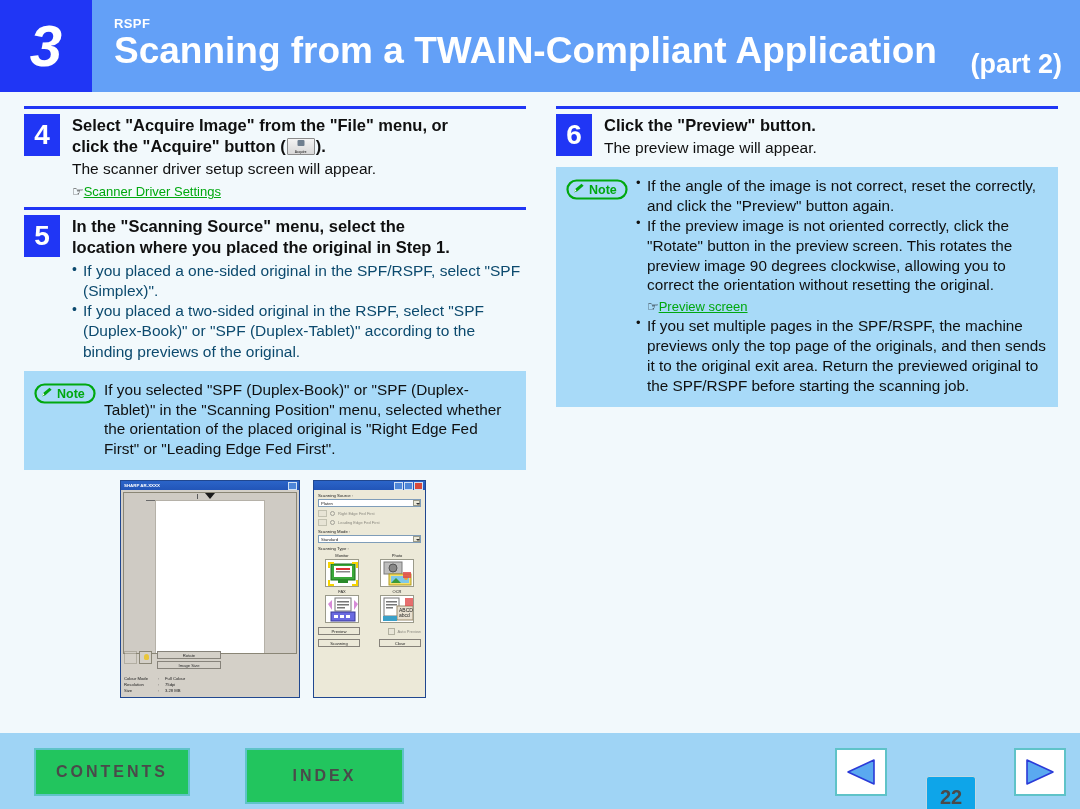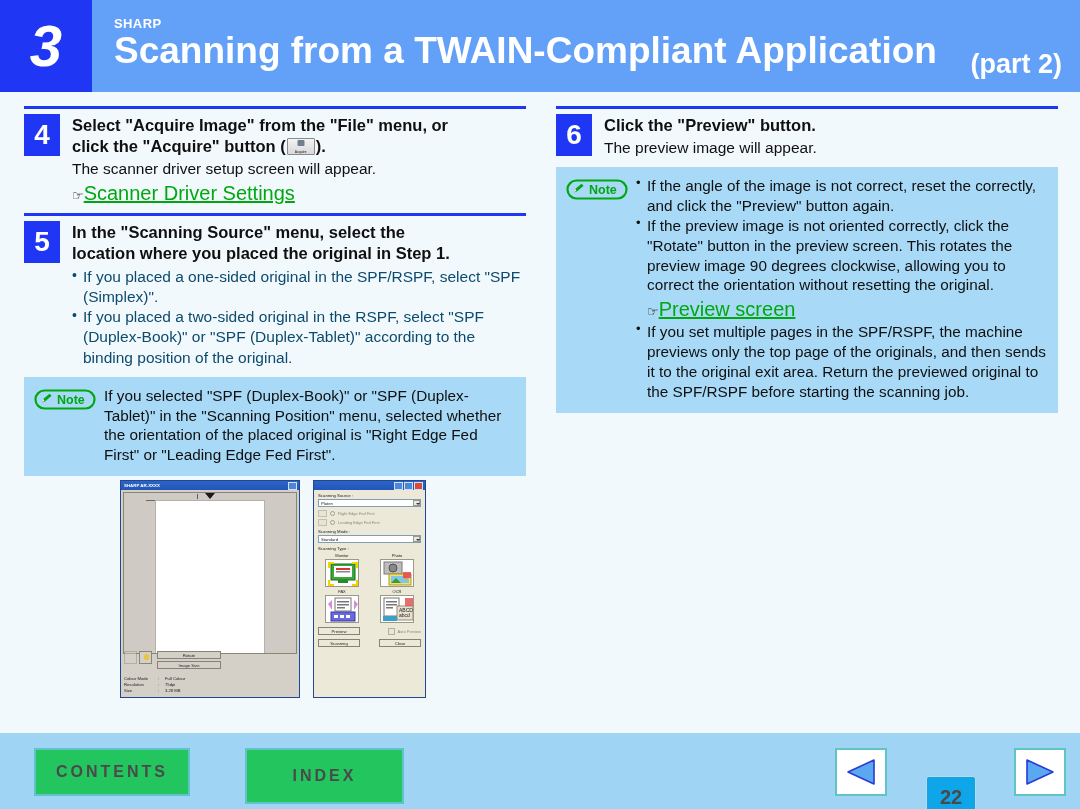--- a/index.html
+++ b/index.html
@@ -165,21 +165,21 @@
   }
   .xref .hand {
     color: #111;
     font-size: 13px;
     letter-spacing: -1px;
     margin-right: 1px;
   }
   .xref .link {
     color: #00a80f;
     text-decoration: underline;
-    font-size: 20px;
+    font-size: 13px;
   }
 
   ul.bullets {
     list-style: none;
     margin: 3px 0 0 0;
     padding: 0;
   }
   ul.bullets li {
     font-size: 15.5px;
     color: #0c4a6e;
@@ -545,21 +545,21 @@
     font-weight: bold;
     color: #4a4a4a;
   }
 </style>
 </head>
 <body>
 
 <div class="header">
   <div class="header-chapter">3</div>
   <div class="header-textwrap">
-    <div class="header-kicker">SHARP</div>
+    <div class="header-kicker">RSPF</div>
     <div class="header-title">Scanning from a TWAIN-Compliant Application</div>
   </div>
   <div class="header-part">(part 2)</div>
 </div>
 
 <div class="content">
 
   <div class="col col-left">
 
     <div class="rule"></div>
@@ -580,21 +580,21 @@
     <div class="rule" style="margin-top:8px;"></div>
     <div class="step">
       <div class="step-num">5</div>
       <div class="step-body">
         <div class="step-title">
           <span>In the "Scanning Source" menu, select the</span><br>
           <span>location where you placed the original in Step 1.</span>
         </div>
         <ul class="bullets">
           <li>If you placed a one-sided original in the SPF/RSPF, select "SPF (Simplex)".</li>
-          <li>If you placed a two-sided original in the RSPF, select "SPF (Duplex-Book)" or "SPF (Duplex-Tablet)" according to the binding position of the original.</li>
+          <li>If you placed a two-sided original in the RSPF, select "SPF (Duplex-Book)" or "SPF (Duplex-Tablet)" according to the binding previews of the original.</li>
         </ul>
       </div>
     </div>
 
     <div class="note">
       <div class="note-badge">
         <svg width="62" height="21" viewBox="0 0 62 21">
           <rect x="1.5" y="1.5" width="59" height="18" rx="9" ry="9" fill="none" stroke="#00a80f" stroke-width="2.2"></rect>
           <g transform="translate(8,4.5)">
             <path d="M0 9 L1.2 5.6 L7.5 0.3 L9.6 2.3 L3.3 7.8 Z" fill="#00a80f"></path>

